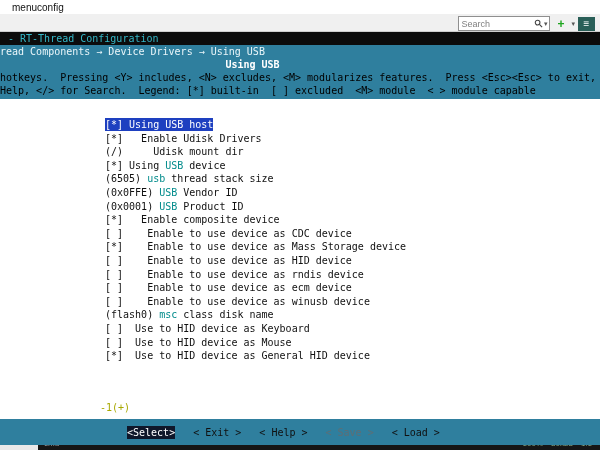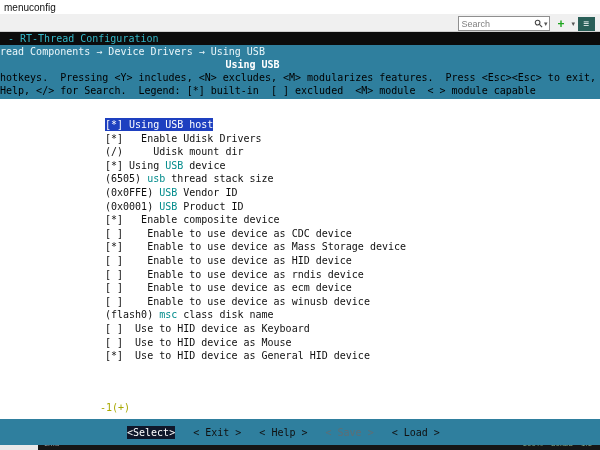--- a/index.html
+++ b/index.html
@@ -1,20 +1,20 @@
 <!DOCTYPE html>
 <html><head>
 <meta charset="utf-8">
 <style>
   html,body{margin:0;padding:0;}
   body{width:600px;height:450px;overflow:hidden;background:#fff;font-family:"Liberation Sans",sans-serif;}
   .screen{width:600px;height:450px;position:relative;display:flex;flex-direction:column;}
 
   
-  .titlebar{height:14px;background:#ffffff;display:flex;align-items:center;padding-left:4px;
+  .titlebar{height:14px;background:#ffffff;display:flex;align-items:center;padding-left:12px;
             font-size:10px;color:#111;}
   .tabbar{height:18px;background:#f0f0f0;border-bottom:1px solid #cfcfcf;position:relative;box-sizing:border-box;}
   .tab{position:absolute;left:0;top:1px;height:16px;background:#fdfdfd;border:1px solid #b5b5b5;border-bottom:none;
        padding:1px 9px 0;font-size:14px;color:#222;box-sizing:border-box;margin-top:24px;}
   .search-group{position:absolute;right:5px;top:2px;display:flex;align-items:center;gap:3px;}
   .search-box{width:86px;height:13px;border:1px solid #8f8f8f;background:#fff;display:flex;align-items:center;
               justify-content:space-between;padding:0 2px;box-sizing:content-box;gap:16px;}
   .search-ph{font-size:9px;color:#808080;}
   .search-icons{display:flex;align-items:center;gap:1px;}
   .caret{font-size:7px;color:#555;line-height:1;}

